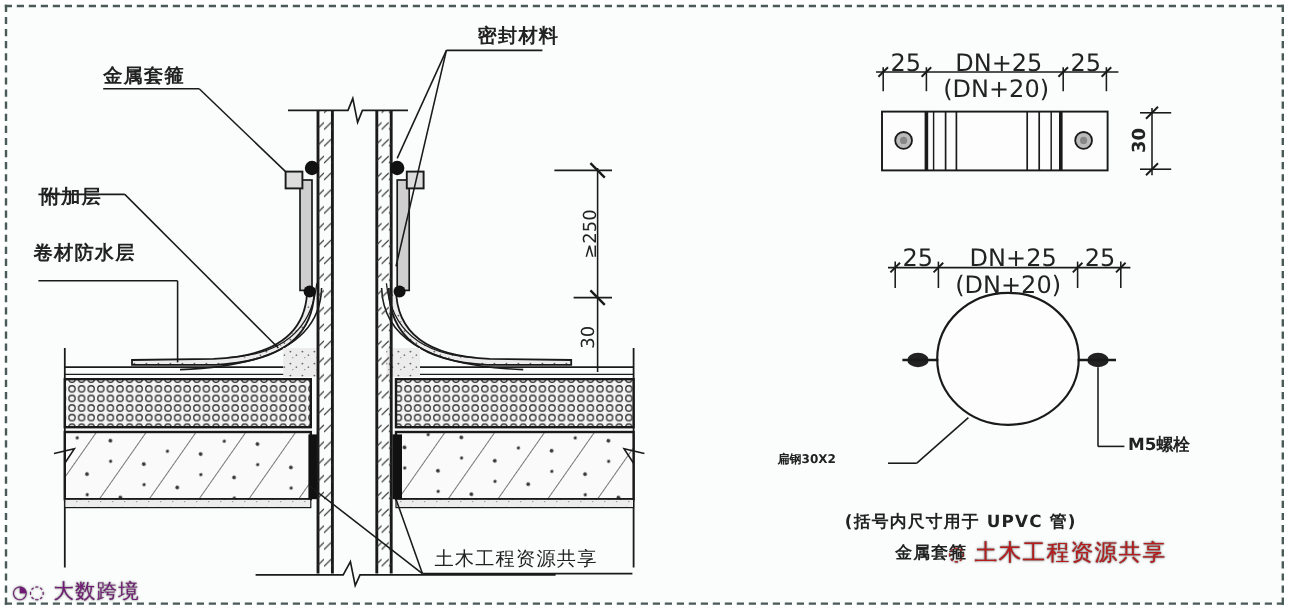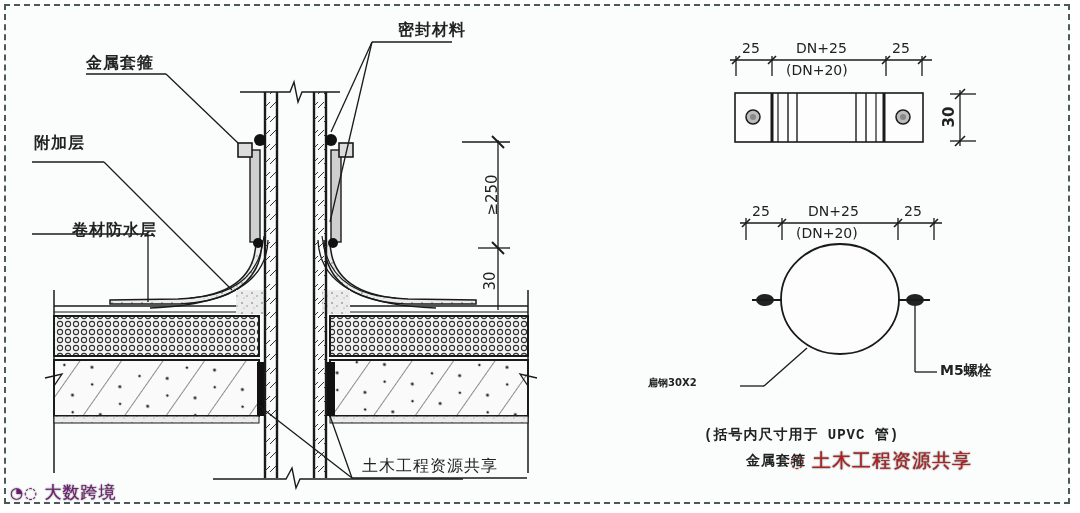--- a/index.html
+++ b/index.html
@@ -4,21 +4,21 @@
 <style>
   html, body { margin: 0; padding: 0; background: #ffffff; }
   body { width: 1080px; height: 513px; overflow: hidden; position: relative; font-family: "DejaVu Sans", sans-serif; }
   .frame {
     position: absolute; left: 4px; top: 4px; width: 1066px; height: 500px;
     border: 2px dashed #4a5a58; background: #fbfdfc; box-sizing: border-box;
   }
   svg { position: absolute; left: 0; top: 0; }
   .lbl { position: absolute; font-family: "DejaVu Sans", sans-serif; color: #222; white-space: nowrap; }
   .lbl-cn { font-size: 16px; font-weight: bold; letter-spacing: 1px; }
-  .dim { position: absolute; font-family: "DejaVu Sans", sans-serif; font-size: 14px; color: #222; white-space: nowrap; }
+  .dim { position: absolute; font-family: "DejaVu Sans", sans-serif; font-size: 20px; color: #222; white-space: nowrap; }
   .dim-v { position: absolute; font-family: "DejaVu Sans", sans-serif; font-size: 15px; color: #222; transform: rotate(-90deg); transform-origin: center; white-space: nowrap; }
   .caption { position: absolute; font-size: 14px; font-weight: bold; color: #222; letter-spacing: 1px; white-space: nowrap; }
   .watermark { position: absolute; font-size: 17px; color: #701a75; text-shadow: 0 0 2px #888, 0 0 1px #666; white-space: nowrap; letter-spacing: 1px; }
   .watermark2 { position: absolute; font-size: 19px; color: #b91c1c; text-shadow: 0 0 2px #666, 0 0 1px #444; white-space: nowrap; letter-spacing: 1px; }
 </style>
 </head>
 <body>
 
 <div class="frame"></div>
 
@@ -172,42 +172,42 @@
 
     <line x1="807" y1="348" x2="764" y2="386" stroke-width="1.3"></line>
     <line x1="764" y1="386" x2="740" y2="386" stroke-width="1.3"></line>
     <line x1="915" y1="306" x2="915" y2="372" stroke-width="1.3"></line>
     <line x1="915" y1="372" x2="937" y2="372" stroke-width="1.3"></line>
   </g>
 </svg>
 
 <div class="lbl lbl-cn" style="left:86px; top:53px;">金属套箍</div>
 <div class="lbl lbl-cn" style="left:373px; top:20px;margin-left:25px;">密封材料</div>
-<div class="lbl lbl-cn" style="left:34px; top:133px;">附加层</div>
-<div class="lbl lbl-cn" style="left:28px; top:220px;margin-left:44px;">卷材防水层</div>
+<div class="lbl lbl-cn" style="left:34px; top:154px;">附加层</div>
+<div class="lbl lbl-cn" style="left:28px; top:201px;">卷材防水层</div>
 <div class="lbl lbl-cn" style="left:362px; top:456px; font-weight:normal;">土木工程资源共享</div>
 
 <div class="dim-v" style="left:462px; top:186px; width:60px; text-align:center;">≥250</div>
 <div class="dim-v" style="left:470px; top:272px; width:40px; text-align:center;">30</div>
 
 <div class="dim" style="left:742px; top:40px;">25</div>
 <div class="dim" style="left:796px; top:40px;">DN+25</div>
 <div class="dim" style="left:892px; top:40px;">25</div>
 <div class="dim" style="left:786px; top:62px;">(DN+20)</div>
 <div class="dim-v" style="left:934px; top:108px; width:30px; text-align:center; font-weight:bold;">30</div>
 
 <div class="dim" style="left:752px; top:203px;">25</div>
 <div class="dim" style="left:808px; top:203px;">DN+25</div>
 <div class="dim" style="left:904px; top:203px;">25</div>
 <div class="dim" style="left:796px; top:225px;">(DN+20)</div>
 
 <div class="lbl" style="left:648px; top:376px; font-size:10px; font-weight:bold;">扁钢30X2</div>
 <div class="lbl" style="left:940px; top:362px; font-size:14px; font-weight:bold;">M5螺栓</div>
 
-<div class="caption" style="left:704px; top:426px;font-family:Liberation Mono, monospace;">(括号内尺寸用于 UPVC 管)</div>
+<div class="caption" style="left:704px; top:426px;">(括号内尺寸用于 UPVC 管)</div>
 <div class="caption" style="left:746px; top:452px;">金属套箍</div>
 
 <div class="watermark" style="left:10px; top:481px;">
   <span style="font-size:15px;">◔◌</span>
   <span>大数跨境</span>
 </div>
 <div class="watermark2" style="left:790px; top:448px;">
   <span style="font-size:16px;">◌</span>
   <span>土木工程资源共享</span>
 </div>

